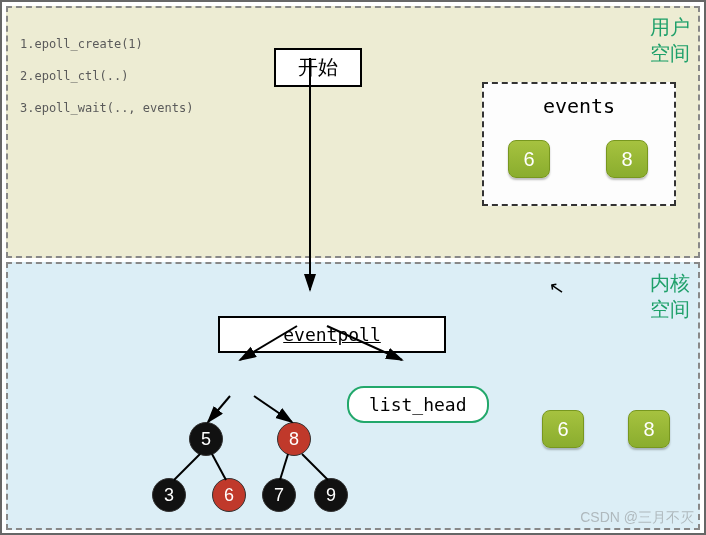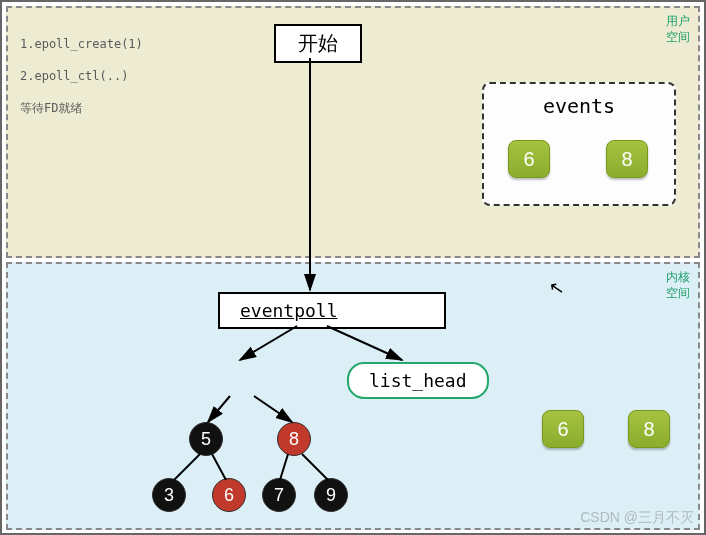--- a/index.html
+++ b/index.html
@@ -29,53 +29,54 @@
     top: 260px;
     height: 268px;
     background: #dceef6;
     padding-left: 6px;
   }
   .zone-label {
     position: absolute;
     right: 8px;
     top: 6px;
     color: #1fa06a;
-    font-size: 12px;
+    font-size: 20px;
     text-align: right;
     line-height: 1.3;
   }
   .steps {
     position: absolute;
     left: 18px;
     top: 34px;
     color: #5a5a5a;
     font-size: 12px;
     font-family: Consolas, Menlo, monospace;
     line-height: 1.35;
   }
   .steps .blk { margin-bottom: 16px; }
   .box {
     position: absolute;
     background: #fff;
     border: 2px solid #000;
     padding: 6px 20px;
     font-size: 18px;
     font-family: Consolas, Menlo, monospace;
-    text-align: left;
+    text-align: center;
+    margin-top: 24px;
   }
   .box.start { left: 272px; top: 22px; font-family: inherit; font-size: 20px; padding: 4px 22px; }
   .box.eventpoll { left: 216px; top: 290px; width: 228px; text-decoration: underline; }
   .box.rbroot { left: 186px; top: 360px; border-color: #e6879a; }
   .box.listhead { left: 345px; top: 360px; border-color: #22a86b; border-radius: 17px; }
   .events-dash {
     position: absolute;
     left: 480px; top: 80px;
     width: 194px; height: 124px;
     border: 2px dashed #333;
-    border-radius: 8px;
+    border-radius: 0;
     background: #fdfdfd;
   }
   .events-title {
     position: absolute;
     left: 0; right: 0; top: 10px;
     text-align: center;
     font-family: Consolas, Menlo, monospace;
     font-size: 20px;
   }
   .chip {
@@ -141,21 +142,21 @@
   </div>
 
   <div class="steps">
     <div class="blk">
       <div>1.epoll_create(1)</div>
     </div>
     <div class="blk">
       <div>2.epoll_ctl(..)</div>
     </div>
     <div class="blk">
-      <div>等待FD就绪</div>
+      <div>3.epoll_wait(.., events)</div>
     </div>
   </div>
 
   <div class="box start">
     <span>开始</span>
   </div>
 
   <div class="events-dash">
     <div class="events-title">events</div>
     <div class="chip" style="left:24px; top:56px;">

